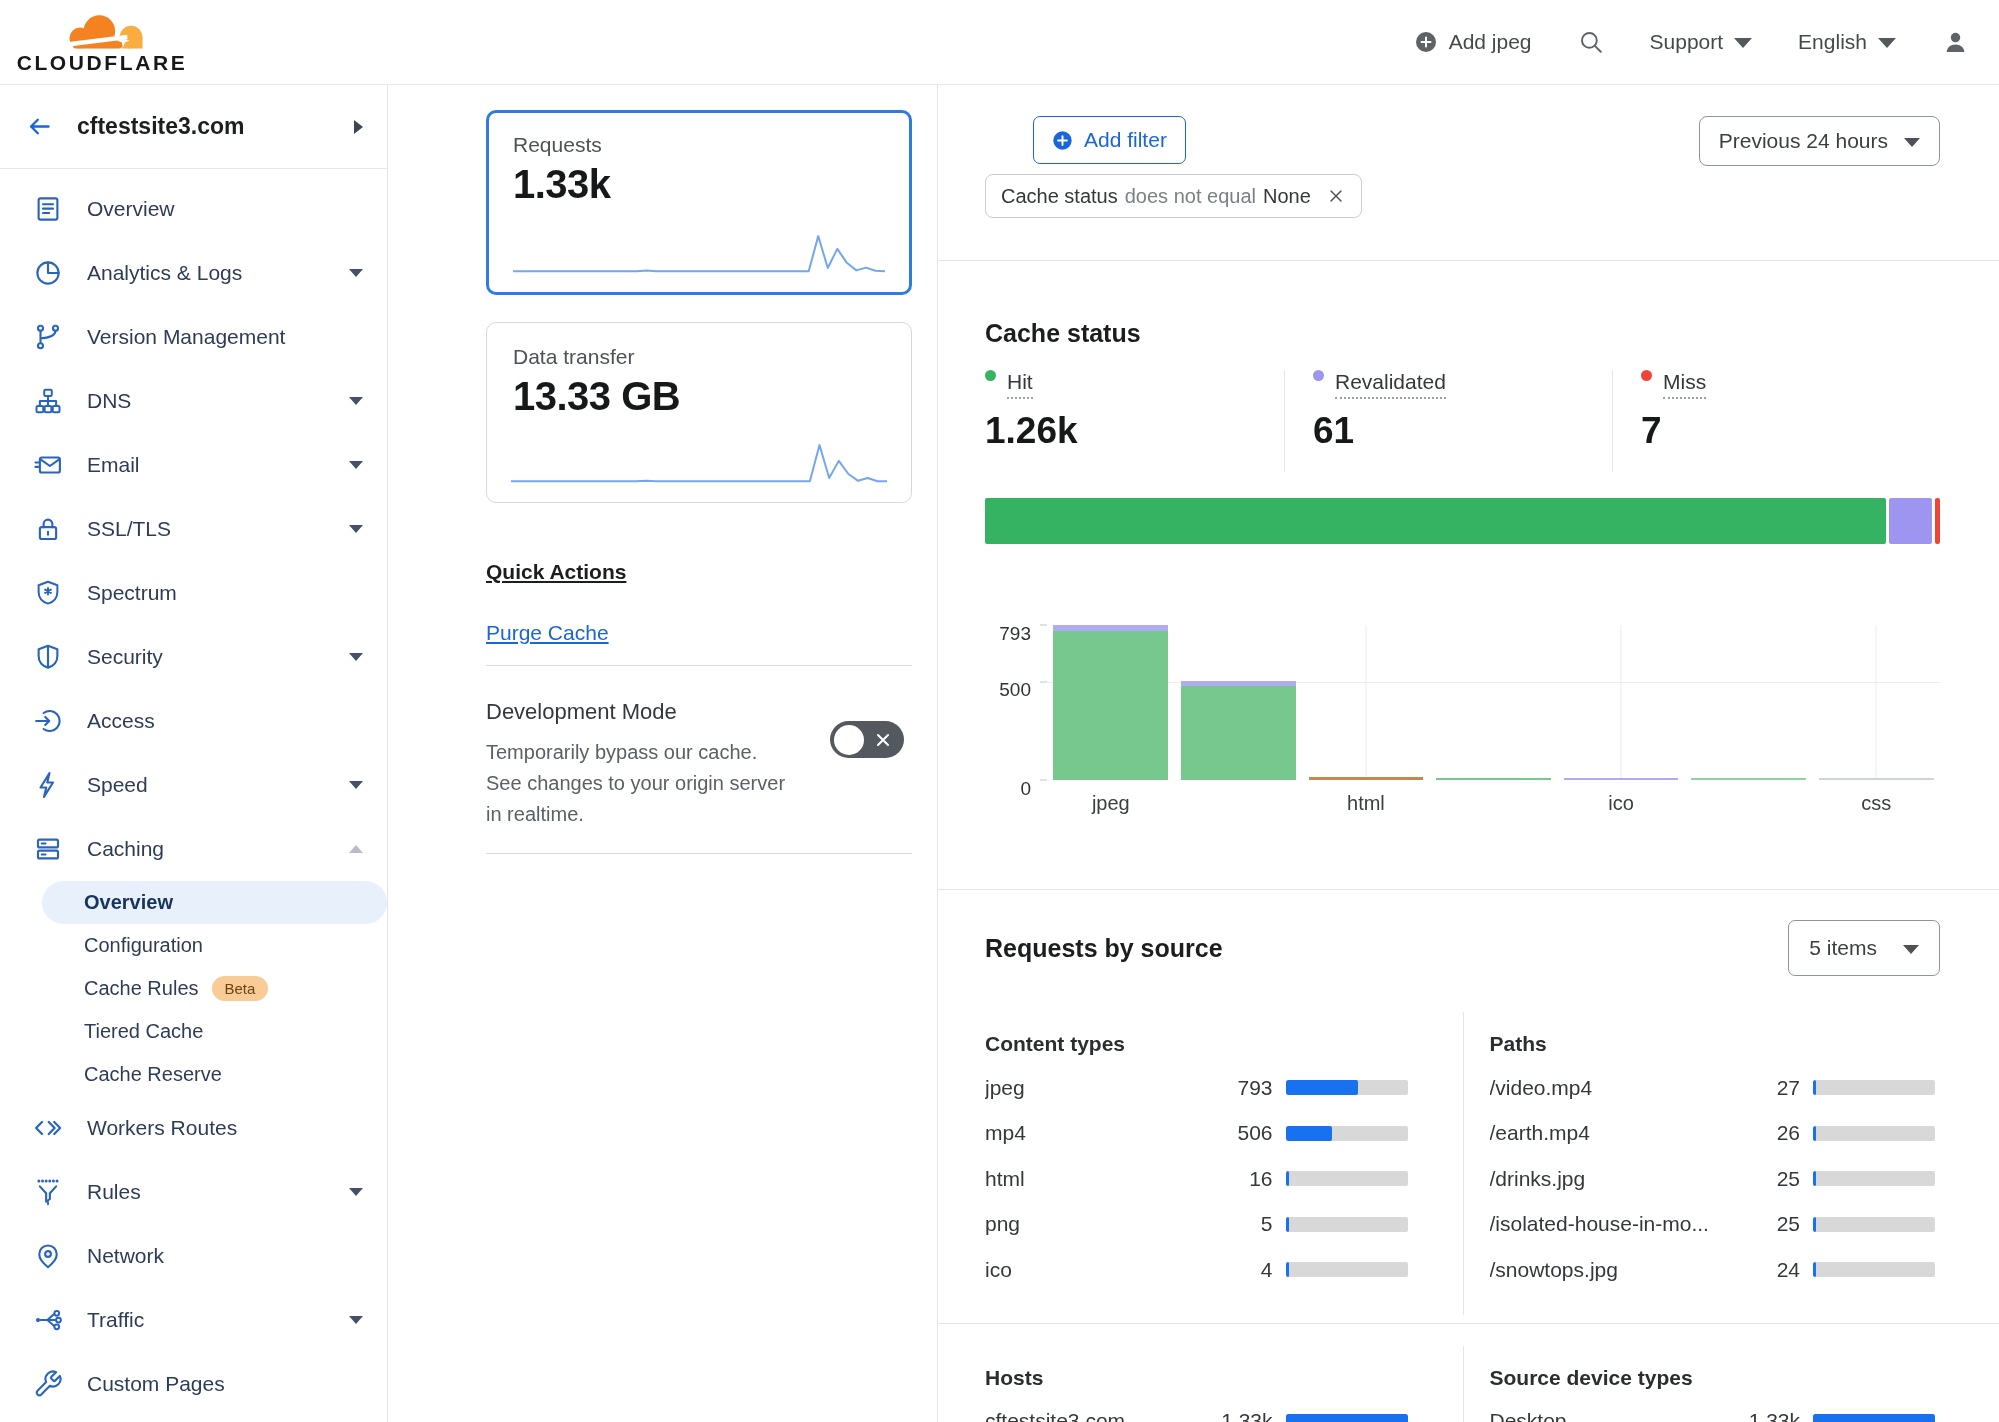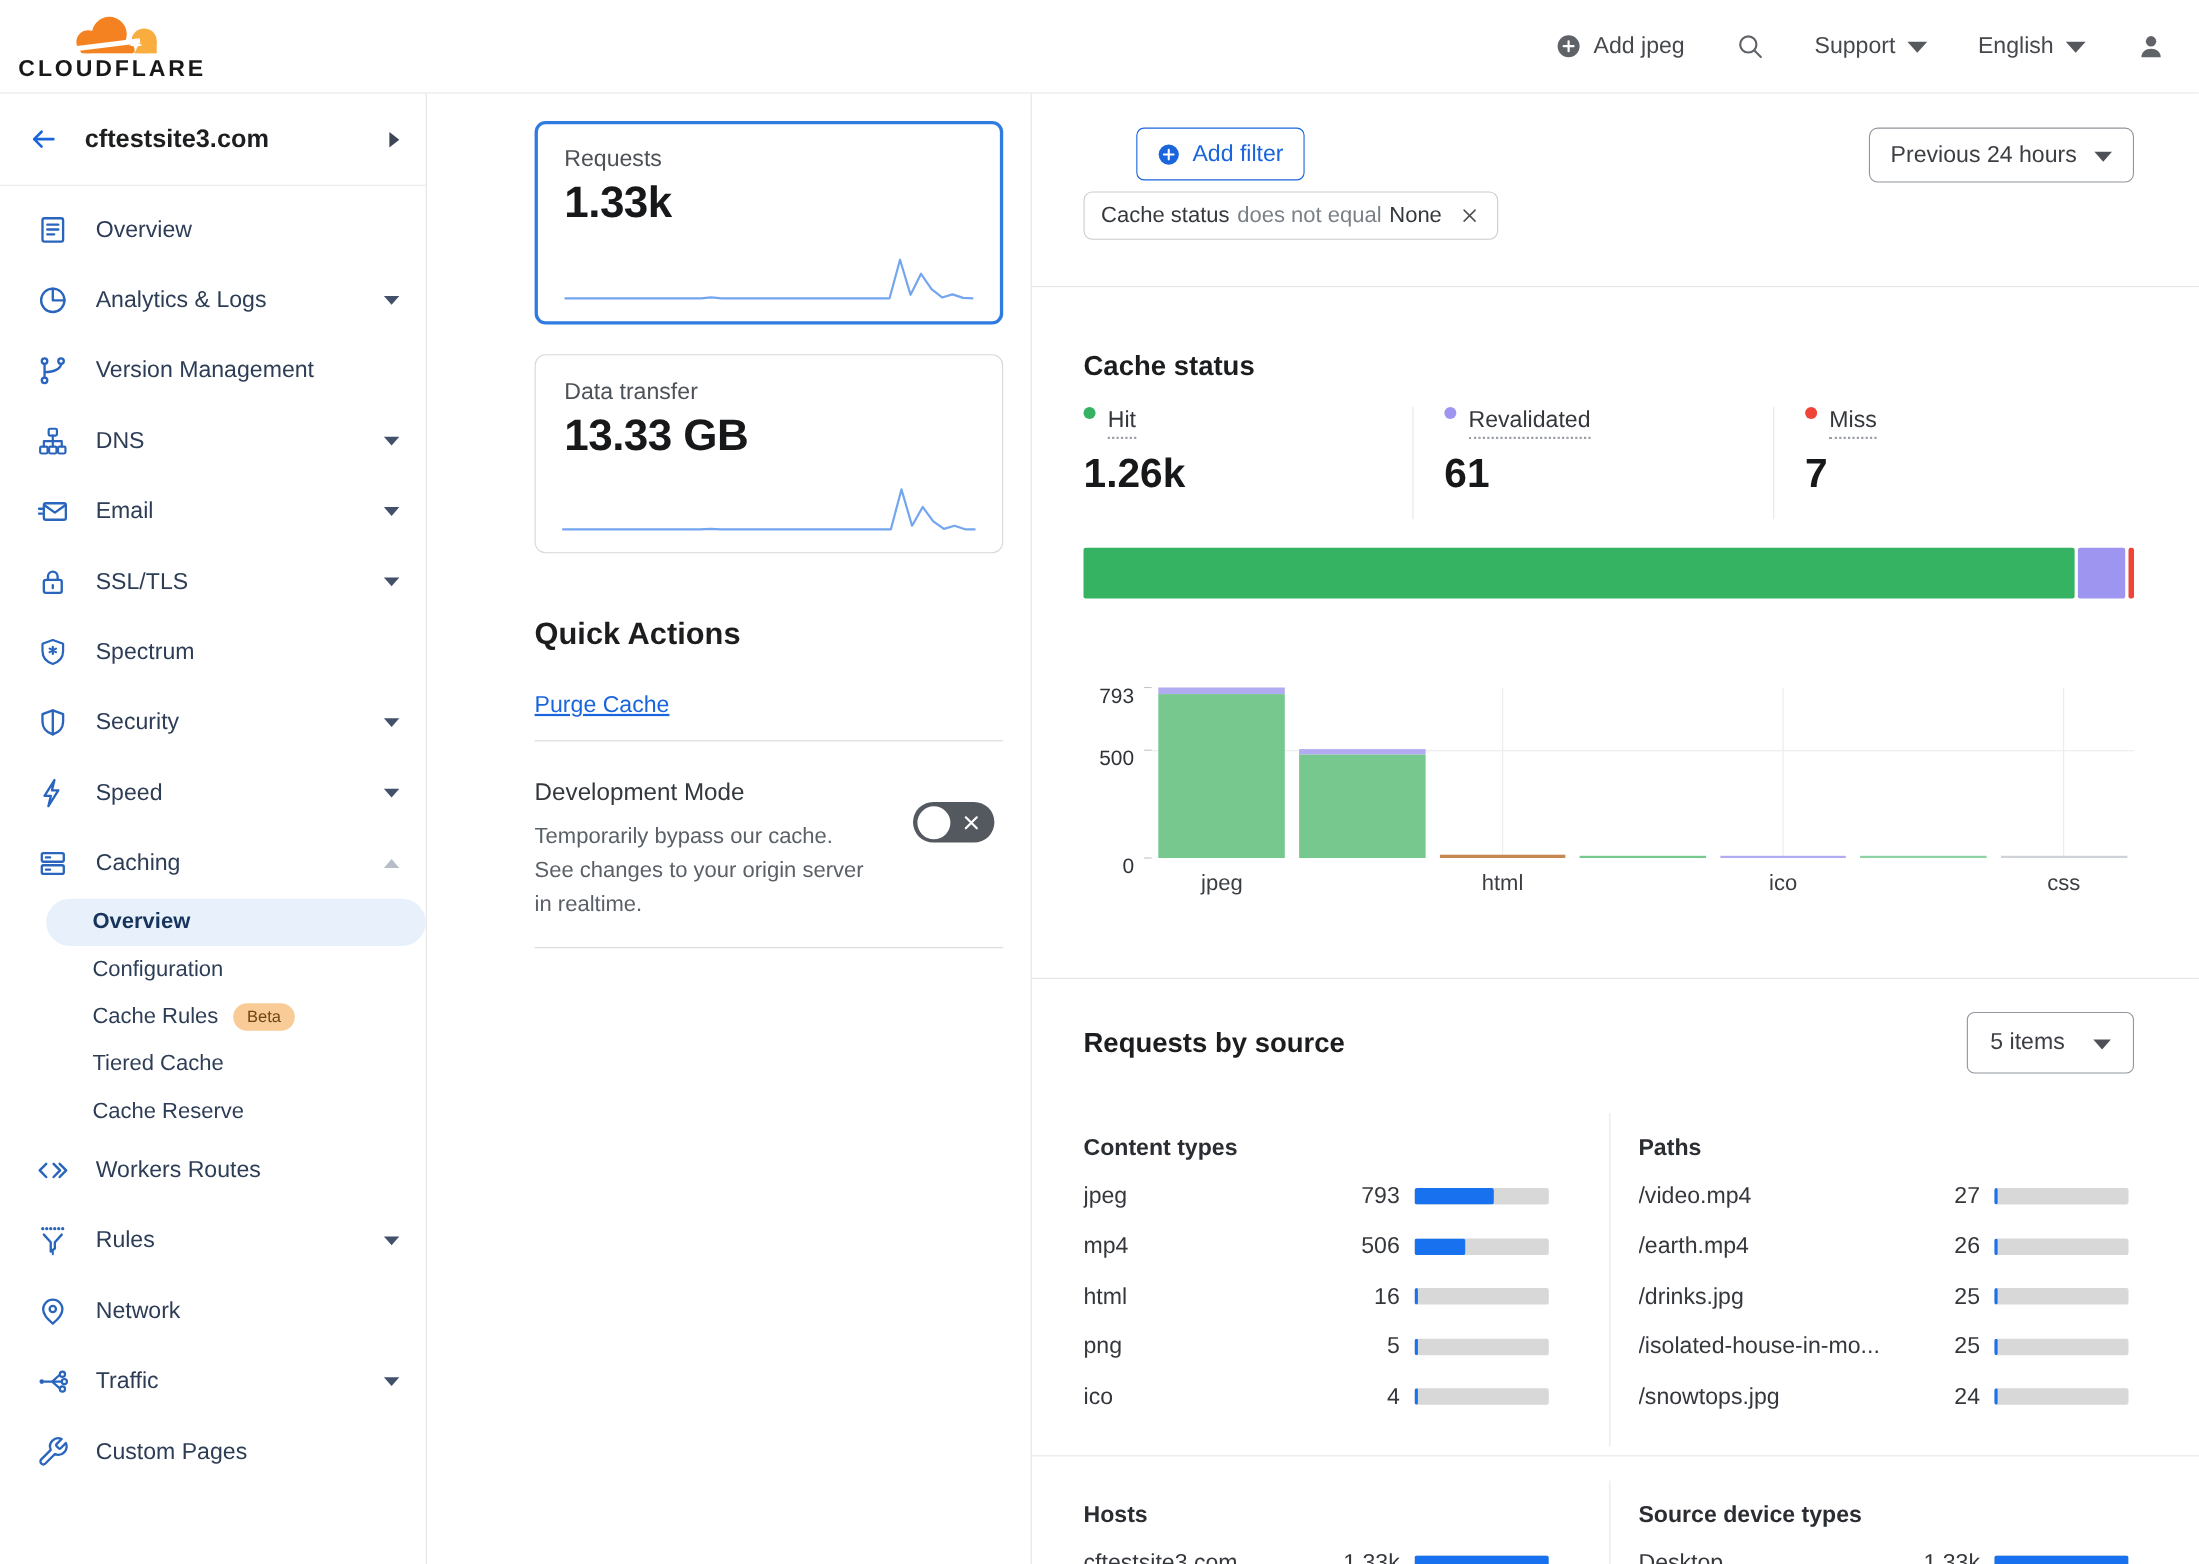--- a/index.html
+++ b/index.html
@@ -37,21 +37,21 @@
 
   
   .mid { width:549px; flex:none; padding:25px 25px 0 98px; }
   .metric-card { position:relative; border:1px solid #d5d8dc; border-radius:10px; height:181px; padding:22px 26px; cursor:pointer; }
   .metric-card.selected { border:3px solid #2f7bdf; height:185px; padding:20px 24px; }
   .metric-card + .metric-card { margin-top:27px; }
   .metric-label { font-size:21px; color:#4c5257; }
   .metric-value { font-size:40px; font-weight:bold; color:#17181a; margin-top:5px; letter-spacing:-0.5px; }
   .spark { position:absolute; left:24px; right:24px; bottom:14px; height:52px; }
   .spark svg { width:100%; height:100%; display:block; }
-  .qa-title { margin-top:57px; font-size:28px; font-weight:bold; color:#1c1d1f; }
+  .qa-title { margin-top:57px; font-size:21px; font-weight:bold; color:#1c1d1f;text-decoration:underline; }
   .purge-link { display:inline-block; margin-top:37px; font-size:21px; color:#1a65dc; text-decoration:underline; cursor:pointer; }
   .hr { height:1px; background:#d8dbde; margin-top:20px; }
   .dev-block { position:relative; margin-top:33px; padding-right:96px; }
   .dev-title { font-size:22px; color:#33383e; }
   .dev-desc { margin-top:12px; font-size:20px; line-height:1.56; color:#5a6067; width:302px; }
   .toggle { position:absolute; right:8px; top:22px; width:74px; height:37px; border-radius:19px; background:#54585f; cursor:pointer; }
   .toggle .knob { position:absolute; left:4px; top:3.5px; width:30px; height:30px; border-radius:50%; background:#fff; }
   .toggle svg { position:absolute; right:12px; top:9.5px; width:18px; height:18px; }
 
   
@@ -250,20 +250,29 @@
           <span class="nav-icon">
             <svg viewBox="0 0 24 24" fill="none" stroke="currentColor" stroke-width="1.7" stroke-linecap="round" stroke-linejoin="round">
                 <path d="M12 3l7.5 2.8v5.3c0 4.8-3.2 8-7.5 9.4-4.3-1.4-7.5-4.6-7.5-9.4V5.8z"></path>
                 <path d="M12 3.2v17.2"></path>
               </svg>
           </span>
           <span class="nav-label">Security</span>
           <span class="cdown"></span>
         </div>
 
+        <div class="nav-item">
+          <span class="nav-icon">
+            <svg viewBox="0 0 24 24" fill="none" stroke="currentColor" stroke-width="1.7" stroke-linecap="round" stroke-linejoin="round">
+                <path d="M8.5 5.6a8 8 0 110 12.8"></path>
+                <path d="M2.5 12h10M9.8 8.8L13 12l-3.2 3.2"></path>
+              </svg>
+          </span>
+          <span class="nav-label">Access</span>
+        </div>
 
         <div class="nav-item">
           <span class="nav-icon">
             <svg viewBox="0 0 24 24" fill="none" stroke="currentColor" stroke-width="1.7" stroke-linecap="round" stroke-linejoin="round">
                 <path d="M13.2 2.5L6 14h4.6l-1.8 7.5L16 10h-4.6l1.8-7.5z"></path>
               </svg>
           </span>
           <span class="nav-label">Speed</span>
           <span class="cdown"></span>
         </div>

